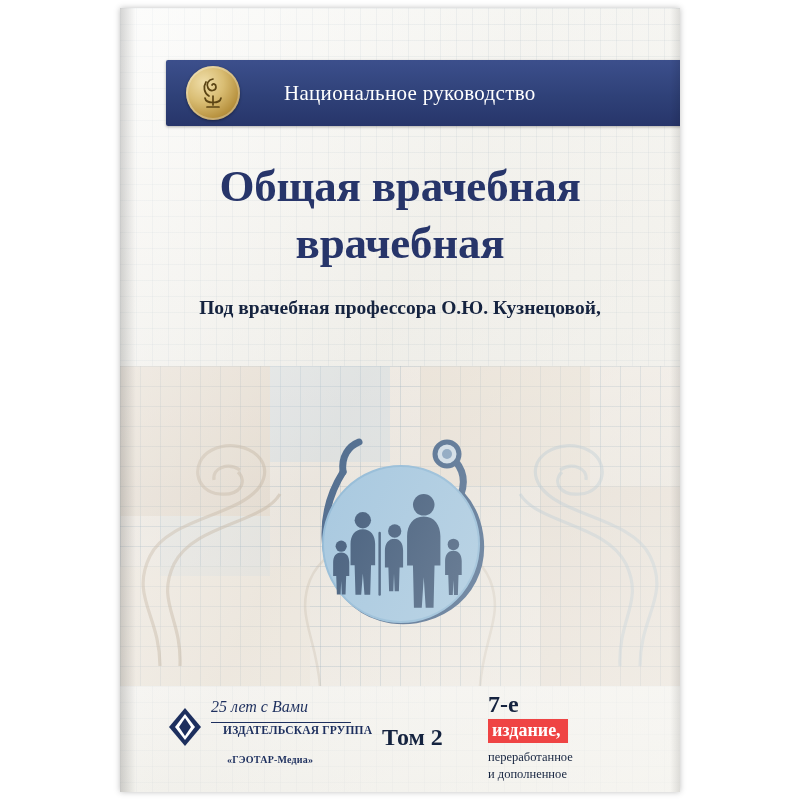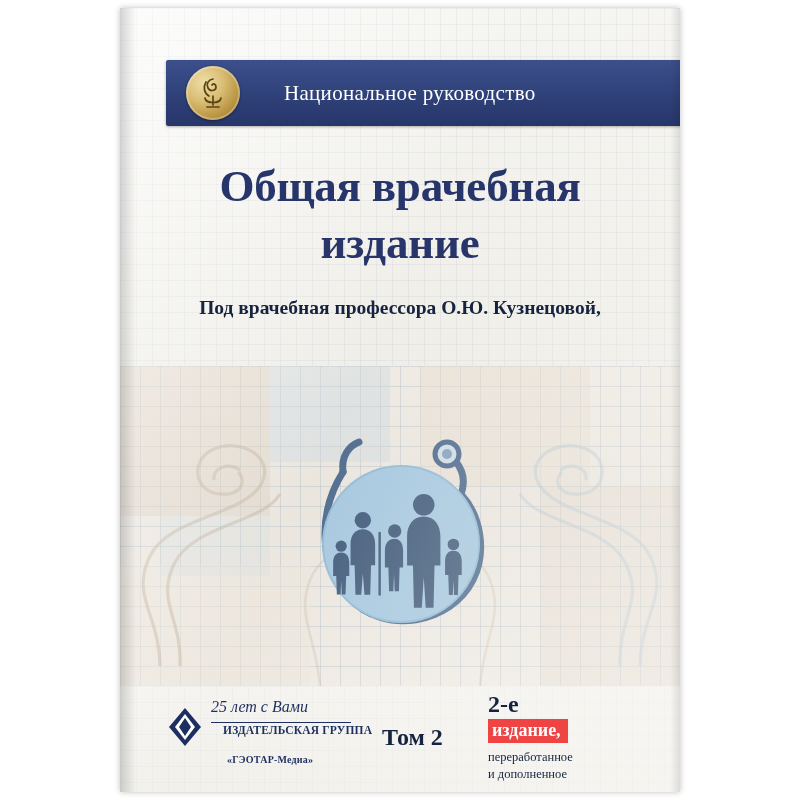--- a/index.html
+++ b/index.html
@@ -366,21 +366,21 @@
           <path d="M18 5 C 13 6, 11 10, 13 14 C 15 18, 21 17, 21 13 C 21 10, 18 9, 17 11"></path>
           <path d="M18 22 L 18 31"></path>
           <path d="M10 24 C 11 30, 25 30, 26 24"></path>
           <path d="M12 33 L 24 33"></path>
         </g>
       </svg>
     </div>
 
     <div class="title-main">
       <span class="title-line">Общая врачебная</span>
-      <span class="title-line">издание</span>
+      <span class="title-line">врачебная</span>
     </div>
 
     <div class="editors">
       <span>Под врачебная профессора О.Ю. Кузнецовой,</span>
     </div>
 
     <div class="publisher">
       <svg class="pub-logo" viewBox="0 0 40 42">
         <g fill="#1d2f5e">
           <polygon points="20,2 36,21 20,40 4,21"></polygon>
@@ -394,21 +394,21 @@
       </svg>
       <div class="pub-script">25 лет с Вами</div>
       <div class="pub-underline"></div>
       <div class="pub-name1">ИЗДАТЕЛЬСКАЯ ГРУППА</div>
       <div class="pub-name2">«ГЭОТАР-Медиа»</div>
     </div>
 
     <div class="volume">Том 2</div>
 
     <div class="edition">
-      <div class="ed-num">2-е</div>
+      <div class="ed-num">7-е</div>
       <div class="ed-word">издание,</div>
       <div class="ed-sub">
         <span>переработанное</span>
         <span>и дополненное</span>
       </div>
     </div>
 
     <div class="spine-shadow"></div>
     <div class="edge-shadow"></div>
   </div>

